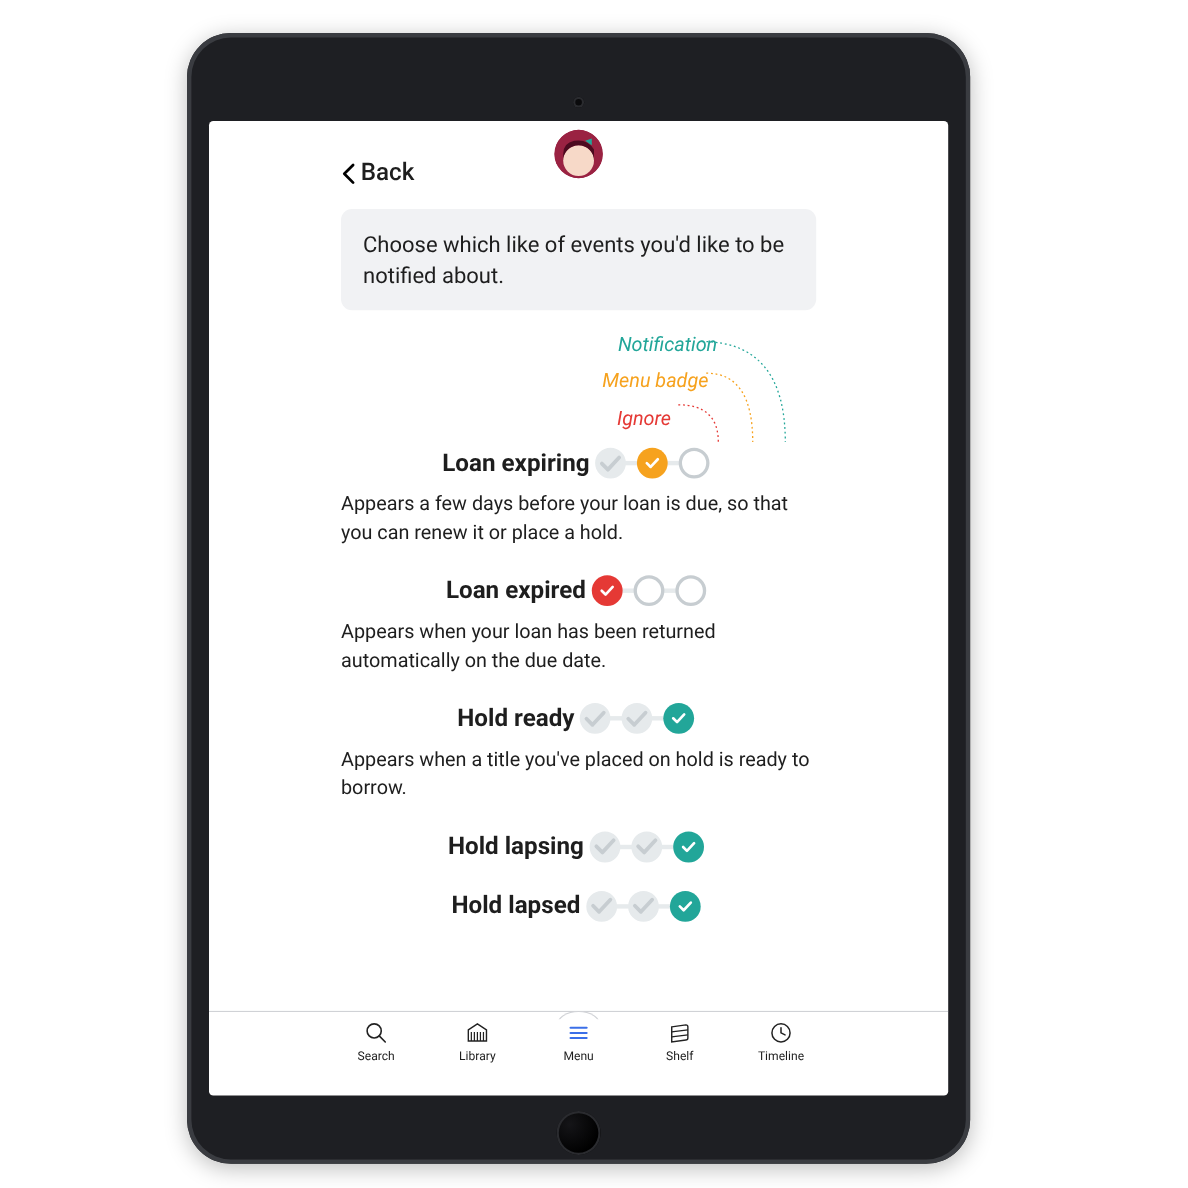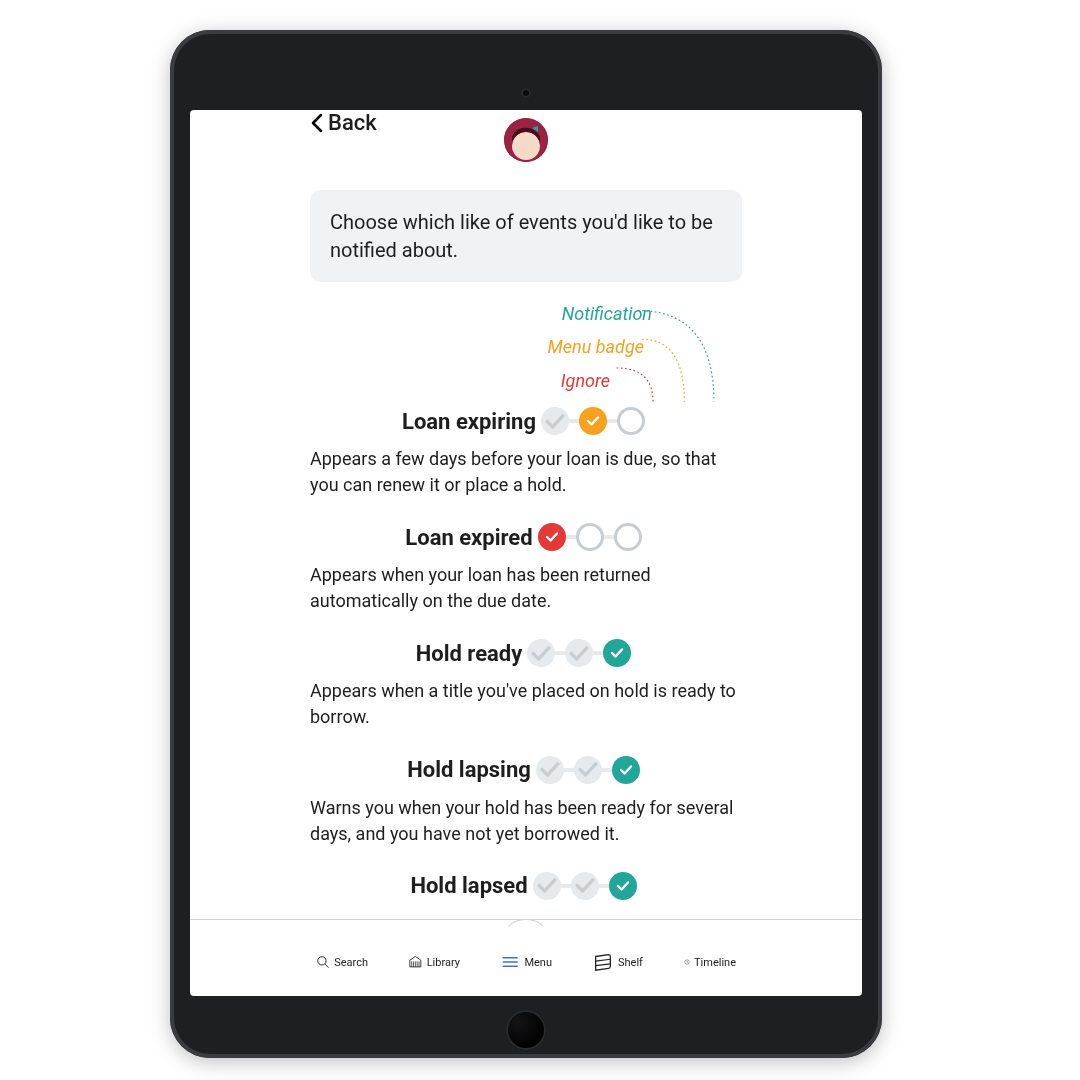--- a/index.html
+++ b/index.html
@@ -78,21 +78,21 @@
   .wifi i{ position:absolute; left:50%; bottom:0; transform:translateX(-50%); width:3px; height:3px; background:#000; border-radius:50%; }
   .rot{ width:12px; height:12px; border:1.5px solid #000; border-radius:50%; position:relative; }
   .rot::after{ content:''; position:absolute; right:-1px; top:50%; width:4px; height:4px; border-top:1.5px solid #000; border-right:1.5px solid #000; transform:translateY(-60%) rotate(45deg);}
   .batt{ width:22px; height:10px; border:1.5px solid #000; border-radius:2px; position:relative; }
   .batt::after{ content:''; position:absolute; right:-4px; top:2px; width:2px; height:4px; background:#000; border-radius:1px;}
   .batt i{ position:absolute; inset:1px 2px 1px 1px; background:#000; border-radius:1px;}
 
   
   .header{
     flex:0 0 60px;
-    display:flex; align-items:flex-start;
+    display:flex; align-items:flex-end;
     padding:0 120px;
     position:relative;
   }
   .back{
     display:flex; align-items:center; gap:4px;
     font-size:22px; font-weight:500; cursor:pointer;
   }
   .back svg{ width:14px; height:20px; }
   .avatar{
     position:absolute; left:50%; top:50%; transform:translate(-50%,-50%);
@@ -177,21 +177,21 @@
     padding-top:8px;
   }
   .bottomnav::before{
     content:''; position:absolute; top:-1px; left:50%; transform:translateX(-50%);
     width:38px; height:14px; background:#fff;
     border:1px solid #D0D2D6; border-bottom:none;
     border-radius:30px 30px 0 0 / 20px 20px 0 0;
     clip-path:inset(-2px -2px 50% -2px);
   }
   .navitem{
-    display:flex; flex-direction:row; align-items:center; gap:4px;
+    display:flex; flex-direction:column; align-items:center; gap:4px;
     font-size:11px;
     cursor:pointer;
     width:52px;
   }
   .navitem svg{ width:22px; height:22px; }
   .navitem.active svg{ }
 </style>
 </head>
 <body>
 
@@ -304,21 +304,20 @@
                     <polyline points="2,6 5.5,9.5 12,2.5" fill="none" stroke="#C7CDD1" stroke-width="2.2" stroke-linecap="round" stroke-linejoin="round"></polyline>
                   </svg>
                 </div>
                 <div class="dot sel c-teal">
                   <svg viewBox="0 0 14 12">
                     <polyline points="2,6 5.5,9.5 12,2.5" fill="none" stroke="#fff" stroke-width="2.4" stroke-linecap="round" stroke-linejoin="round"></polyline>
                   </svg>
                 </div>
               </div>
             </div>
-            <div class="section-desc">Warns you when your hold has been ready for several days, and you have not yet borrowed it.</div>
           </div>
           <div class="section">
             <div class="section-row">
               <div class="section-title">Hold lapsed</div>
               <div class="tri">
                 <div class="dot passed">
                   <svg viewBox="0 0 14 12">
                     <polyline points="2,6 5.5,9.5 12,2.5" fill="none" stroke="#C7CDD1" stroke-width="2.2" stroke-linecap="round" stroke-linejoin="round"></polyline>
                   </svg>
                 </div>

